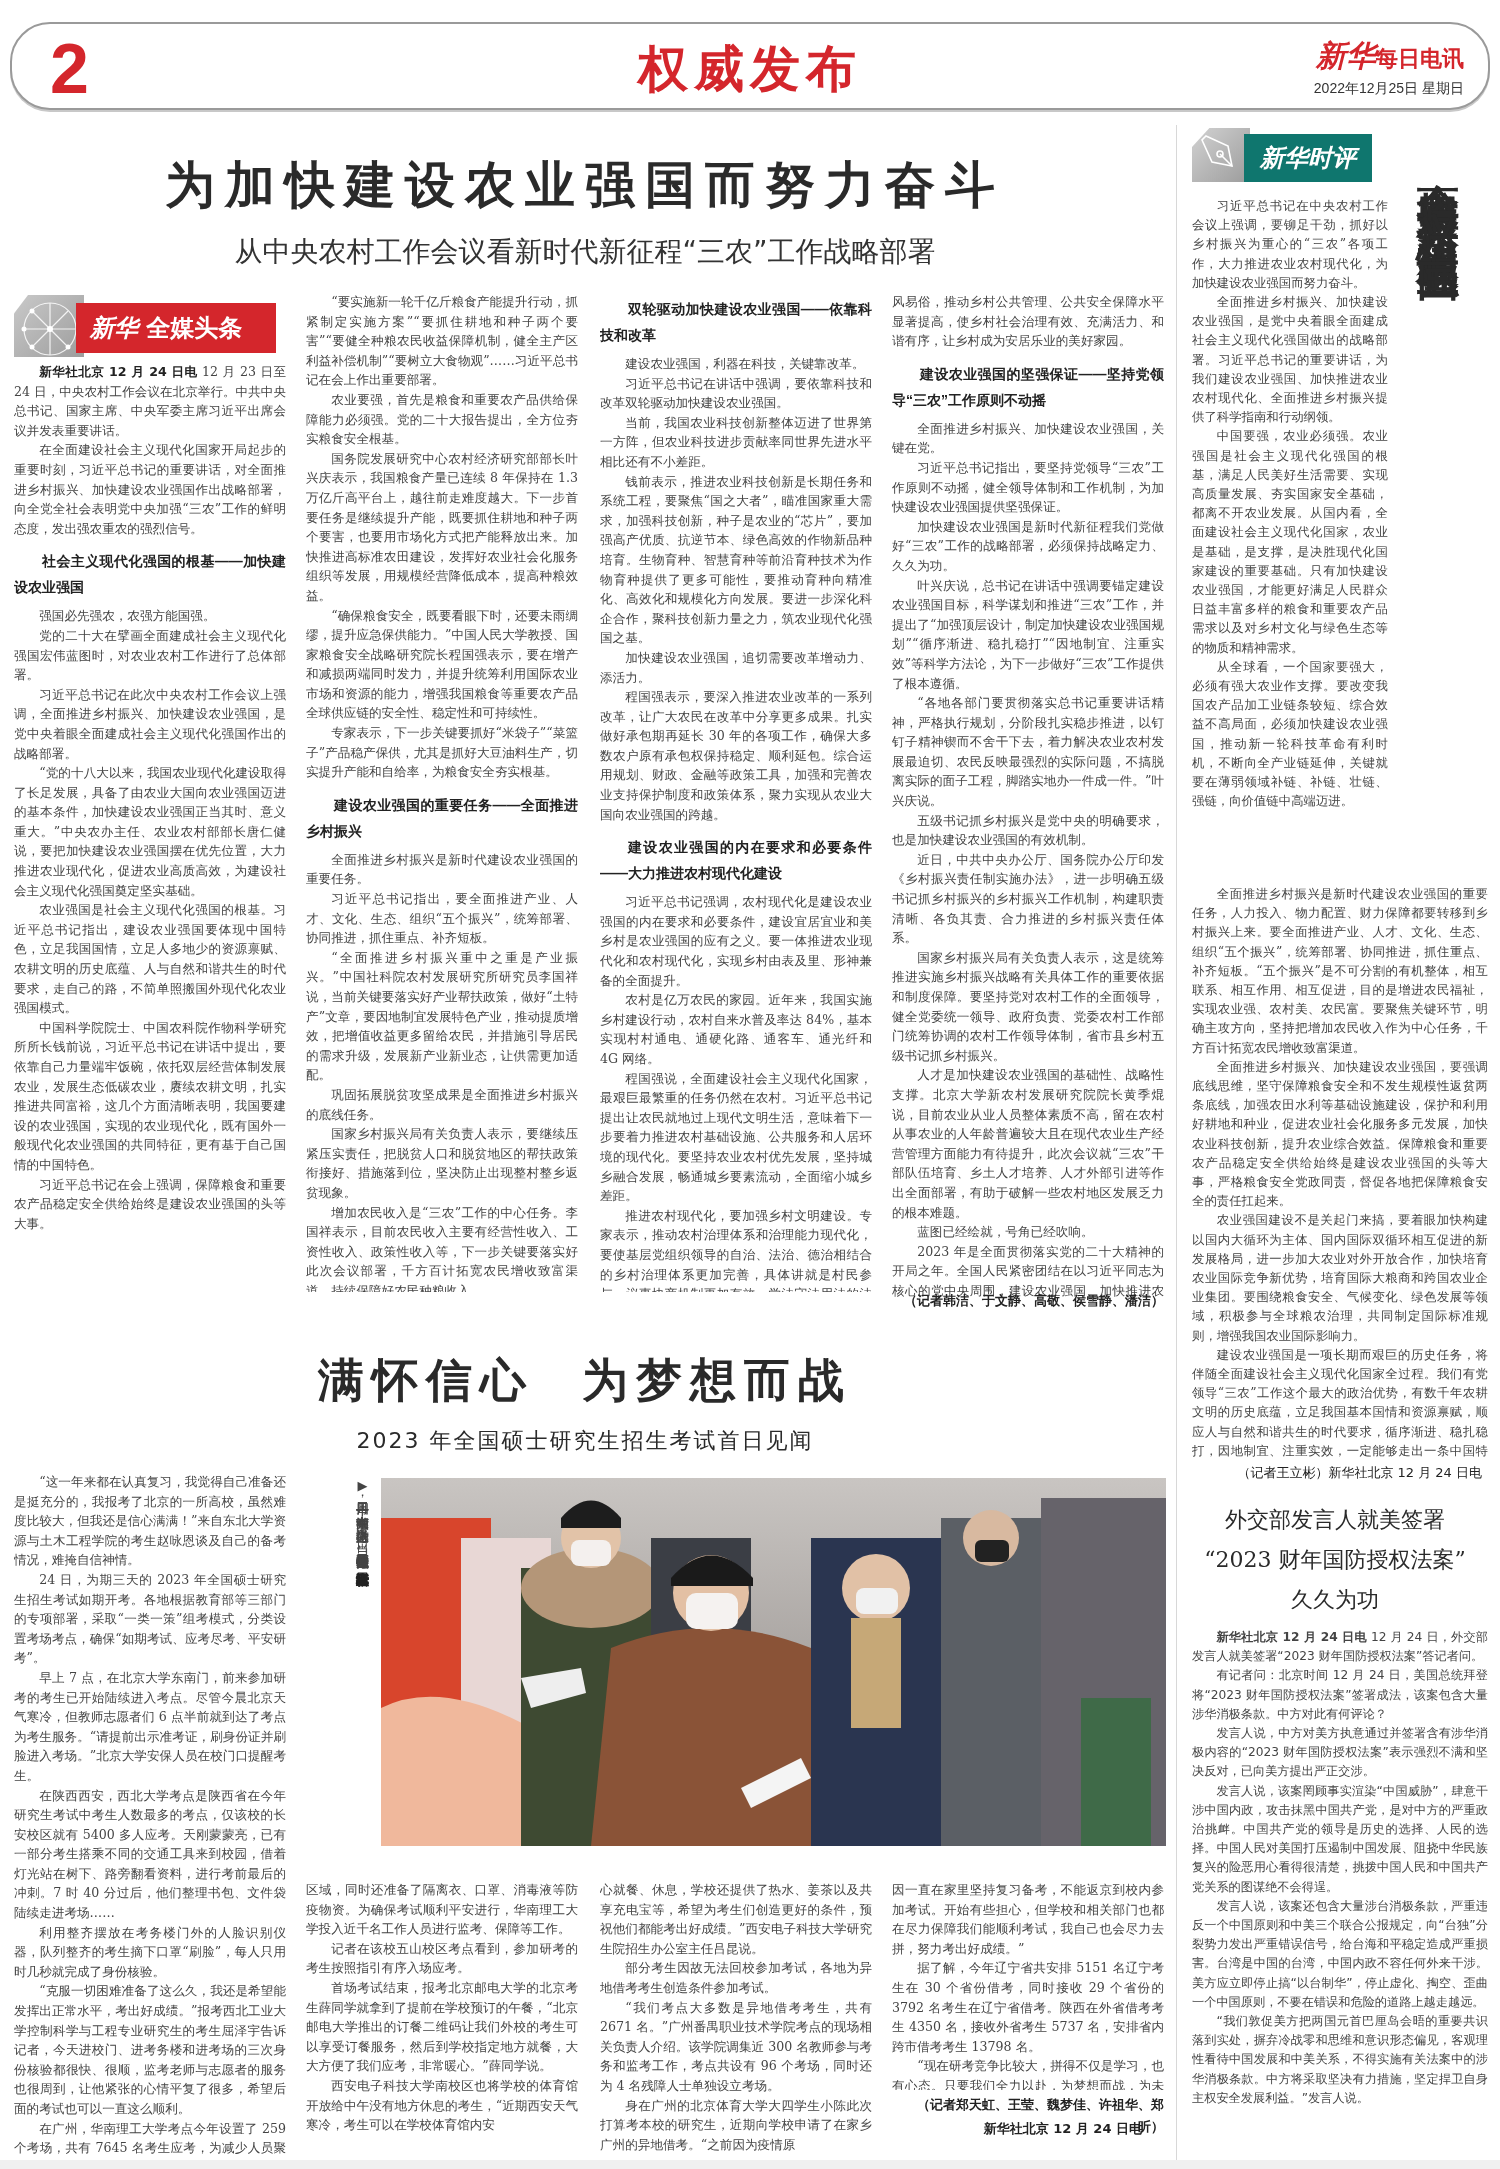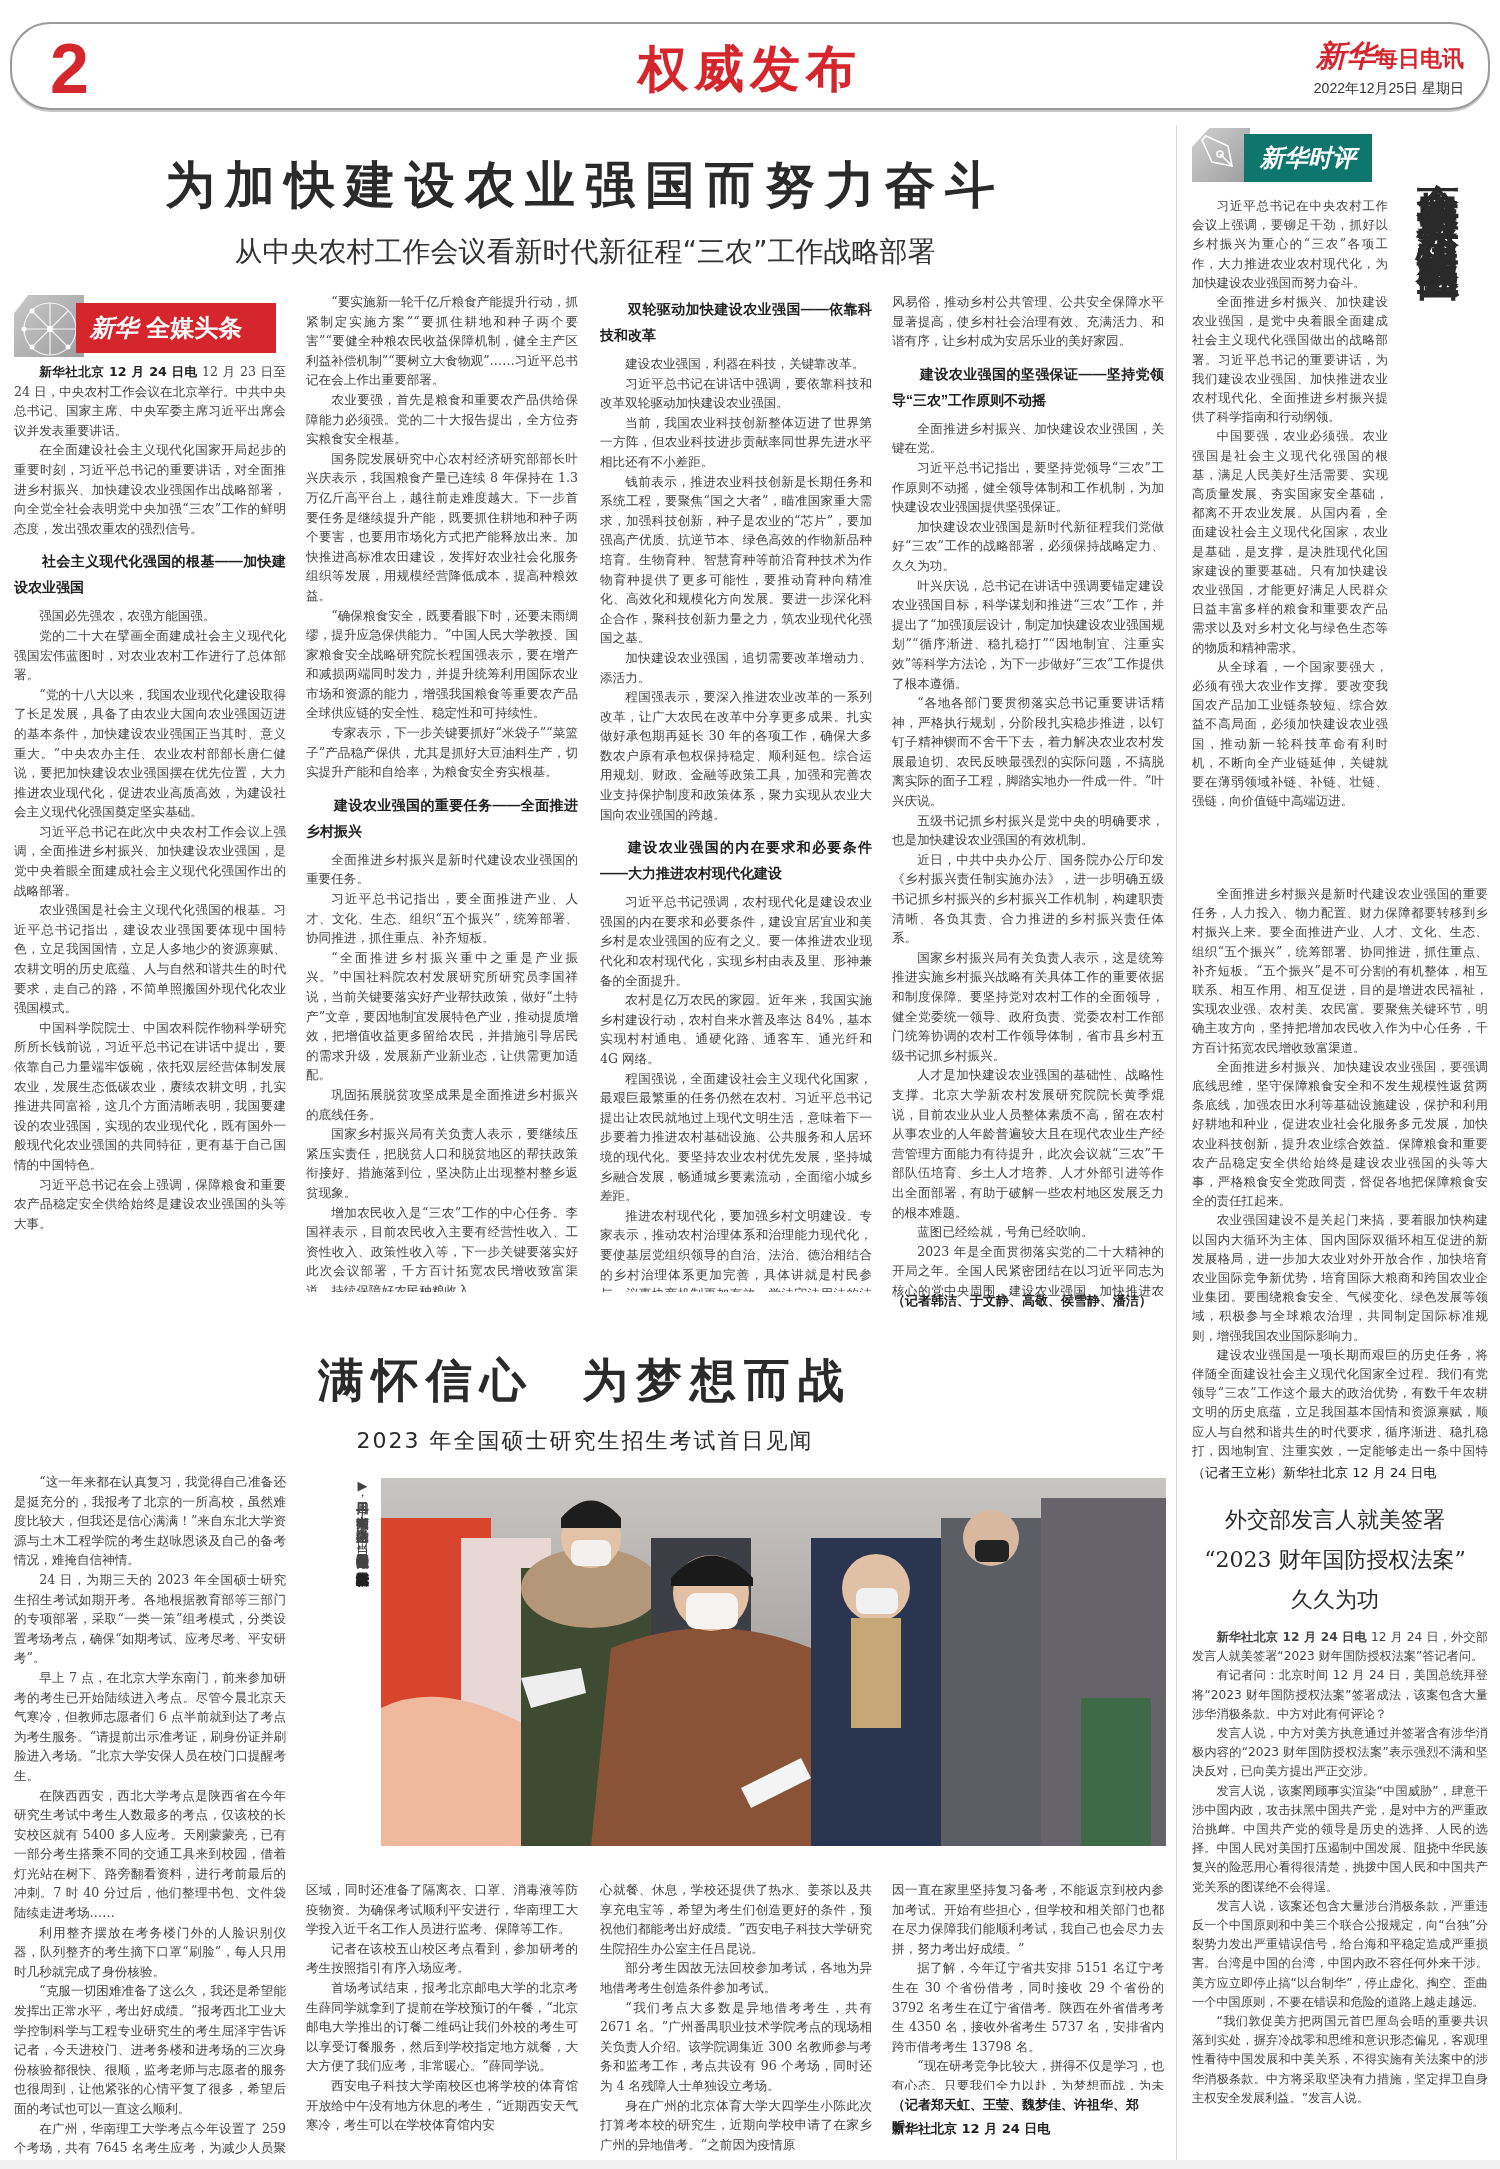--- a/index.html
+++ b/index.html
@@ -16,21 +16,21 @@
 .headline{left:0;width:1170px;text-align:center;font-family:"DejaVu Serif",serif;font-weight:bold;color:#2a2a2a}
 .h1{top:150px;font-size:50px;letter-spacing:10px;line-height:70px}
 .h1sub{top:232px;font-size:28px;color:#333;font-weight:normal;font-family:"DejaVu Sans",sans-serif;line-height:40px}
 .tag{left:14px;top:295px;width:262px;height:62px}
 .tag-grey{position:absolute;left:0;top:0;width:70px;height:62px;background:linear-gradient(135deg,#c9c9c9,#9d9d9d);clip-path:polygon(20% 0,100% 0,100% 100%,0 100%,0 30%)}
 .tag-red{position:absolute;left:62px;top:8px;width:200px;height:50px;background:#d4262c;color:#fff;font-family:"DejaVu Sans",sans-serif;font-weight:bold;font-size:24px;line-height:50px;padding-left:14px}
 .col{font-family:"DejaVu Serif",serif;font-size:12.6px;line-height:19.6px;color:#444;text-align:justify;overflow:hidden}
 .col p{text-indent:2em}
 .col p.lead b{font-family:"DejaVu Sans",sans-serif;color:#222}
 .col h4{font-family:Liberation Sans, sans-serif;font-weight:bold;font-size:14px;line-height:26px;color:#222;text-indent:2em;margin:10px 0 6px}
-.byline{font-family:"DejaVu Sans",sans-serif;font-weight:bold;font-size:13px;color:#222;text-align:left;line-height:22px}
+.byline{font-family:"DejaVu Sans",sans-serif;font-weight:bold;font-size:13px;color:#222;text-align:right;line-height:22px}
 .rule-v{width:1px;background:#d8d8d8}
 .comment-tag{left:1192px;top:128px;width:180px;height:54px}
 .comment-tag .g{position:absolute;left:0;top:0;width:58px;height:54px;background:linear-gradient(135deg,#d2d2d2,#9c9c9c);clip-path:polygon(30% 0,100% 0,100% 100%,0 100%,0 35%)}
 .comment-tag .r{position:absolute;left:52px;top:6px;width:128px;height:48px;background:#0f766e;color:#fff;font-family:"DejaVu Sans",sans-serif;font-weight:bold;font-style:italic;font-size:24px;line-height:48px;text-align:center}
 .vtitle{left:1408px;top:150px;width:60px;writing-mode:vertical-rl;font-family:"DejaVu Serif",serif;font-size:42px;line-height:60px;color:#2a2a2a;letter-spacing:4px}
 .ccol{font-family:"DejaVu Serif",serif;font-size:12.4px;line-height:19.2px;color:#444;text-align:justify;overflow:hidden}
 .ccol p{text-indent:2em}
 .h2{top:1345px;font-size:46px;letter-spacing:8px;line-height:70px}
 .h2sub{top:1425px;font-size:22px;font-weight:normal;font-family:"DejaVu Sans",sans-serif;letter-spacing:2px;line-height:32px}
 .photo{left:381px;top:1478px;width:785px;height:368px;overflow:hidden;background:#6d6a68}
@@ -75,22 +75,22 @@
     </div>
     <div class="tag-red"><i>新华</i> <span>全媒头条</span></div>
   </div>
 
   <div class="abs col" style="left:14px;top:362px;width:272px;height:930px">
     <p class="lead"><b>新华社北京 12 月 24 日电</b> <span>12 月 23 日至 24 日，中央农村工作会议在北京举行。中共中央总书记、国家主席、中央军委主席习近平出席会议并发表重要讲话。</span></p>
     <p>在全面建设社会主义现代化国家开局起步的重要时刻，习近平总书记的重要讲话，对全面推进乡村振兴、加快建设农业强国作出战略部署，向全党全社会表明党中央加强“三农”工作的鲜明态度，发出强农重农的强烈信号。</p>
     <h4>社会主义现代化强国的根基——加快建设农业强国</h4>
     <p>强国必先强农，农强方能国强。</p>
     <p>党的二十大在擘画全面建成社会主义现代化强国宏伟蓝图时，对农业农村工作进行了总体部署。</p>
+    <p>习近平总书记在此次中央农村工作会议上强调，全面推进乡村振兴、加快建设农业强国，是党中央着眼全面建成社会主义现代化强国作出的战略部署。</p>
     <p>“党的十八大以来，我国农业现代化建设取得了长足发展，具备了由农业大国向农业强国迈进的基本条件，加快建设农业强国正当其时、意义重大。”中央农办主任、农业农村部部长唐仁健说，要把加快建设农业强国摆在优先位置，大力推进农业现代化，促进农业高质高效，为建设社会主义现代化强国奠定坚实基础。</p>
-    <p>习近平总书记在此次中央农村工作会议上强调，全面推进乡村振兴、加快建设农业强国，是党中央着眼全面建成社会主义现代化强国作出的战略部署。</p>
     <p>农业强国是社会主义现代化强国的根基。习近平总书记指出，建设农业强国要体现中国特色，立足我国国情，立足人多地少的资源禀赋、农耕文明的历史底蕴、人与自然和谐共生的时代要求，走自己的路，不简单照搬国外现代化农业强国模式。</p>
     <p>中国科学院院士、中国农科院作物科学研究所所长钱前说，习近平总书记在讲话中提出，要依靠自己力量端牢饭碗，依托双层经营体制发展农业，发展生态低碳农业，赓续农耕文明，扎实推进共同富裕，这几个方面清晰表明，我国要建设的农业强国，实现的农业现代化，既有国外一般现代化农业强国的共同特征，更有基于自己国情的中国特色。</p>
     <p>习近平总书记在会上强调，保障粮食和重要农产品稳定安全供给始终是建设农业强国的头等大事。</p>
   </div>
 
   <div class="abs col" style="left:306px;top:292px;width:272px;height:1000px">
     <p>“要实施新一轮千亿斤粮食产能提升行动，抓紧制定实施方案”“要抓住耕地和种子两个要害”“要健全种粮农民收益保障机制，健全主产区利益补偿机制”“要树立大食物观”……习近平总书记在会上作出重要部署。</p>
     <p>农业要强，首先是粮食和重要农产品供给保障能力必须强。党的二十大报告提出，全方位夯实粮食安全根基。</p>
     <p>国务院发展研究中心农村经济研究部部长叶兴庆表示，我国粮食产量已连续 8 年保持在 1.3 万亿斤高平台上，越往前走难度越大。下一步首要任务是继续提升产能，既要抓住耕地和种子两个要害，也要用市场化方式把产能释放出来。加快推进高标准农田建设，发挥好农业社会化服务组织等发展，用规模经营降低成本，提高种粮效益。</p>
     <p>“确保粮食安全，既要看眼下时，还要未雨绸缪，提升应急保供能力。”中国人民大学教授、国家粮食安全战略研究院长程国强表示，要在增产和减损两端同时发力，并提升统筹利用国际农业市场和资源的能力，增强我国粮食等重要农产品全球供应链的安全性、稳定性和可持续性。</p>

